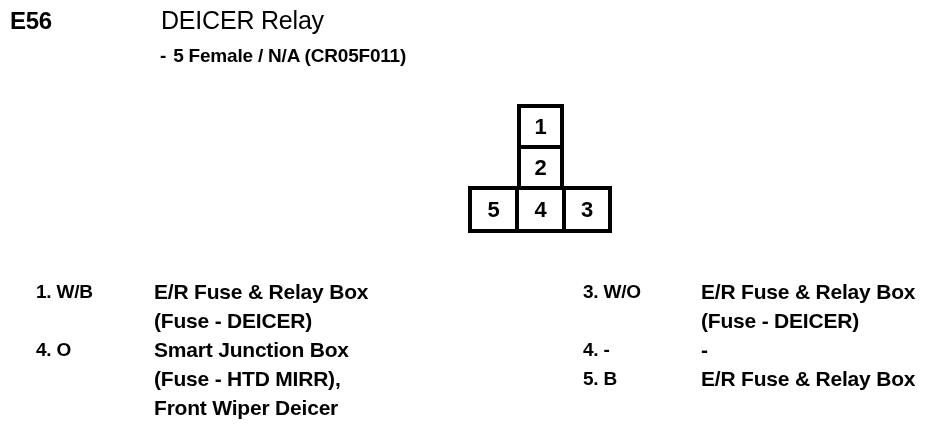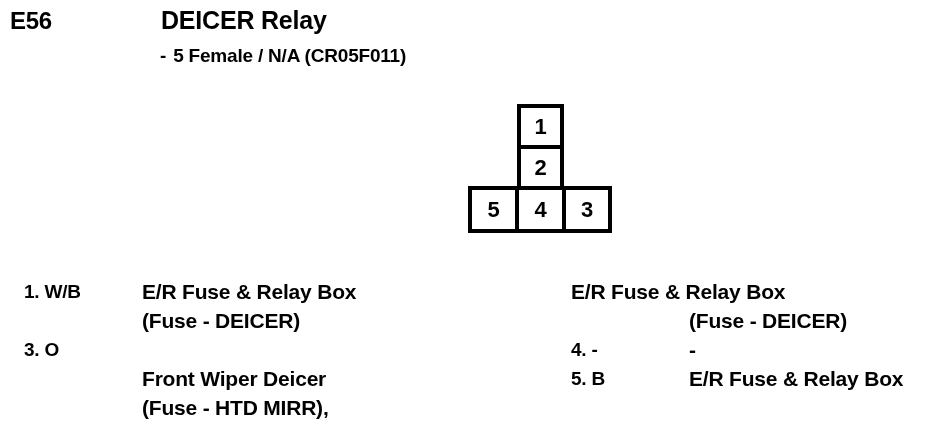--- a/index.html
+++ b/index.html
@@ -31,21 +31,21 @@
     font-weight: bold;
     letter-spacing: -0.3px;
     line-height: 28px;
     white-space: nowrap;
   }
   .conn-title {
     position: absolute;
     left: 161px;
     top: 6px;
     font-size: 25px;
-    font-weight: bold;
+    font-weight: normal;
     letter-spacing: -0.2px;
     line-height: 29px;
     white-space: nowrap;
   }
   .conn-subtitle {
     position: absolute;
     left: 160px;
     top: 44px;
     font-size: 19px;
     font-weight: bold;
@@ -82,21 +82,21 @@
   .pin-2 { left: 49px;  top: 41px;  width: 47px; height: 45px; }
   
   .pin-5 { left: 0px;   top: 82px;  width: 51px; height: 47px; }
   .pin-4 { left: 47px;  top: 82px;  width: 51px; height: 47px; }
   .pin-3 { left: 94px;  top: 82px;  width: 50px; height: 47px; }
 
   
   .legend {
     position: absolute;
     top: 279px;
-    left: 4px;
+    left: 16px;
     width: 831px;
     height: 161px;
   }
   .legend-col {
     position: absolute;
     top: 0;
   }
   .legend-col.left  { left: 20px;  width: 470px; }
   .legend-col.right { left: 567px; width: 381px; }
 
@@ -162,38 +162,40 @@
           <div class="pin-desc">E/R Fuse &amp; Relay Box</div>
         </div>
         <div class="legend-line">
           <div class="spacer"></div>
           <div class="pin-desc">(Fuse - DEICER)</div>
         </div>
       </div>
 
       <div class="legend-row">
         <div class="legend-line">
-          <div class="pin-label">3. O</div>
+          <div class="pin-label">4. O</div>
+          <div class="pin-desc">Smart Junction Box</div>
+        </div>
+        <div class="legend-line">
+          <div class="spacer"></div>
+          <div class="pin-desc">(Fuse - HTD MIRR),</div>
         </div>
         <div class="legend-line">
           <div class="spacer"></div>
           <div class="pin-desc">Front Wiper Deicer</div>
         </div>
-        <div class="legend-line">
-          <div class="spacer"></div>
-          <div class="pin-desc">(Fuse - HTD MIRR),</div>
-        </div>
       </div>
 
     </div>
 
     <div class="legend-col right">
 
       <div class="legend-row">
         <div class="legend-line">
+          <div class="pin-label">3. W/O</div>
           <div class="pin-desc">E/R Fuse &amp; Relay Box</div>
         </div>
         <div class="legend-line">
           <div class="spacer"></div>
           <div class="pin-desc">(Fuse - DEICER)</div>
         </div>
       </div>
 
       <div class="legend-row">
         <div class="legend-line">

